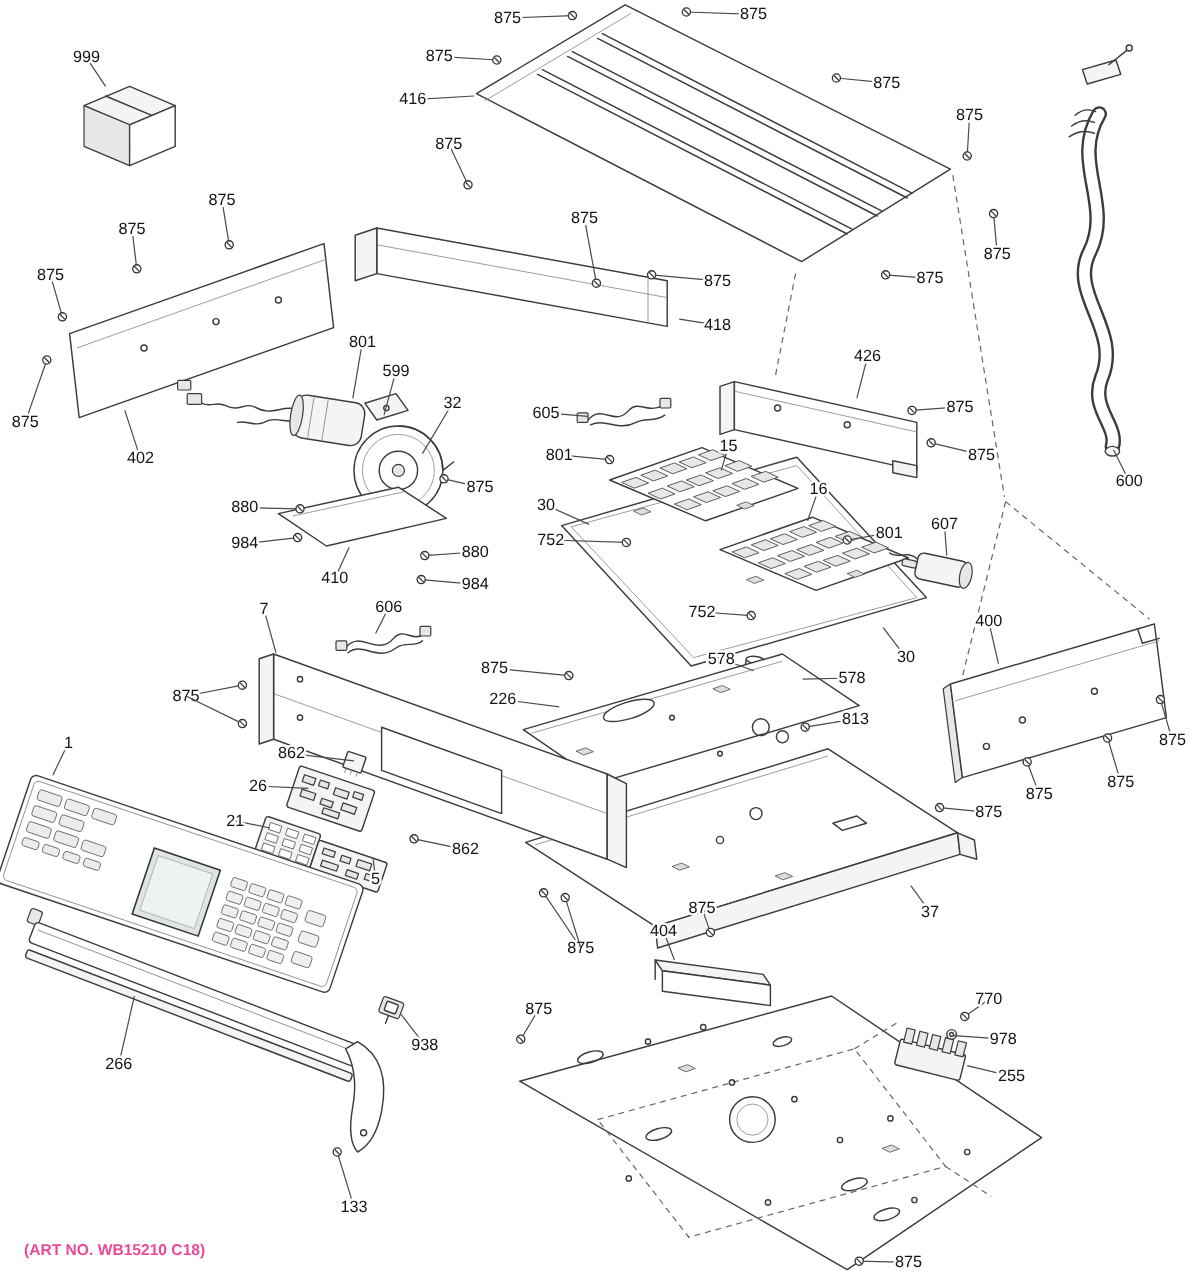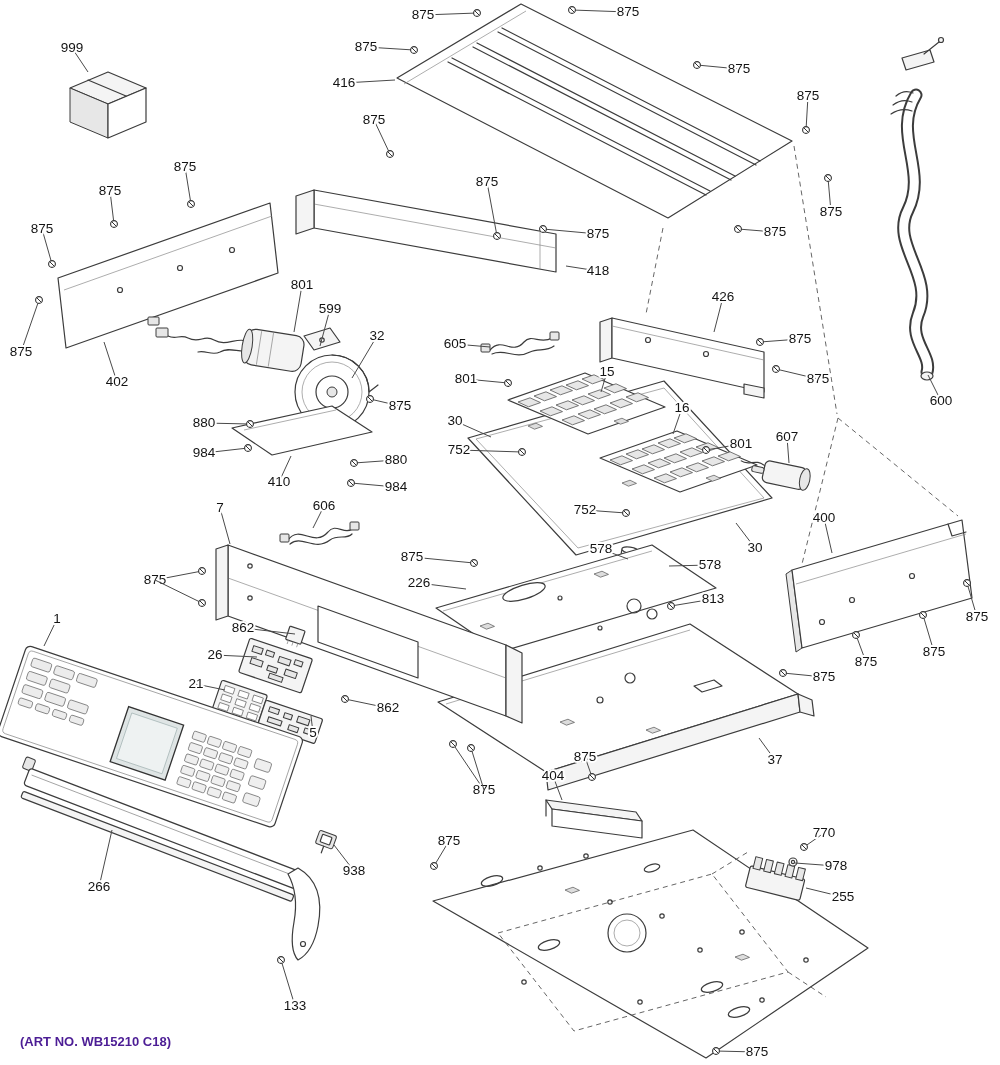--- a/index.html
+++ b/index.html
@@ -11,21 +11,21 @@
   .fw{fill:#ffffff;stroke:#3c3c3c;stroke-width:1.2;stroke-linejoin:round}
   .fl{fill:#f4f4f4;stroke:#3c3c3c;stroke-width:1.2;stroke-linejoin:round}
   .fd{fill:#e7e7e7;stroke:#3c3c3c;stroke-width:1;stroke-linejoin:round}
   .thin{stroke:#8a8a8a;stroke-width:.7;fill:none}
   .dash{stroke:#666;stroke-width:1;fill:none;stroke-dasharray:5 4}
   .leader{stroke:#4a4a4a;stroke-width:1}
   .plabel{font:13.5px "Liberation Sans",sans-serif;fill:#141414;text-anchor:middle;
           paint-order:stroke;stroke:#fff;stroke-width:4px;stroke-linejoin:round}
   .screw circle{fill:#fff;stroke:#333;stroke-width:1.1}
   .screw line{stroke:#333;stroke-width:1}
-  .artno{position:absolute;left:20px;top:1034px;font-weight:bold;font-size:13px;color:#4c1d95;
+  .artno{position:absolute;left:20px;top:1034px;font-weight:bold;font-size:13px;color:#ec4899;
          font-family:"Liberation Sans",sans-serif}
 </style>
 </head>
 <body>
 
 <div class="canvas">
 <svg viewBox="0 0 1000 1065" width="1000" height="1065">
   <defs>
     <g id="relay" fill="#e7e7e7" stroke="#555" stroke-width="0.8">
           <polygon points="0,0 12,-4.2 22.5,0.6 10.5,4.8"></polygon>

